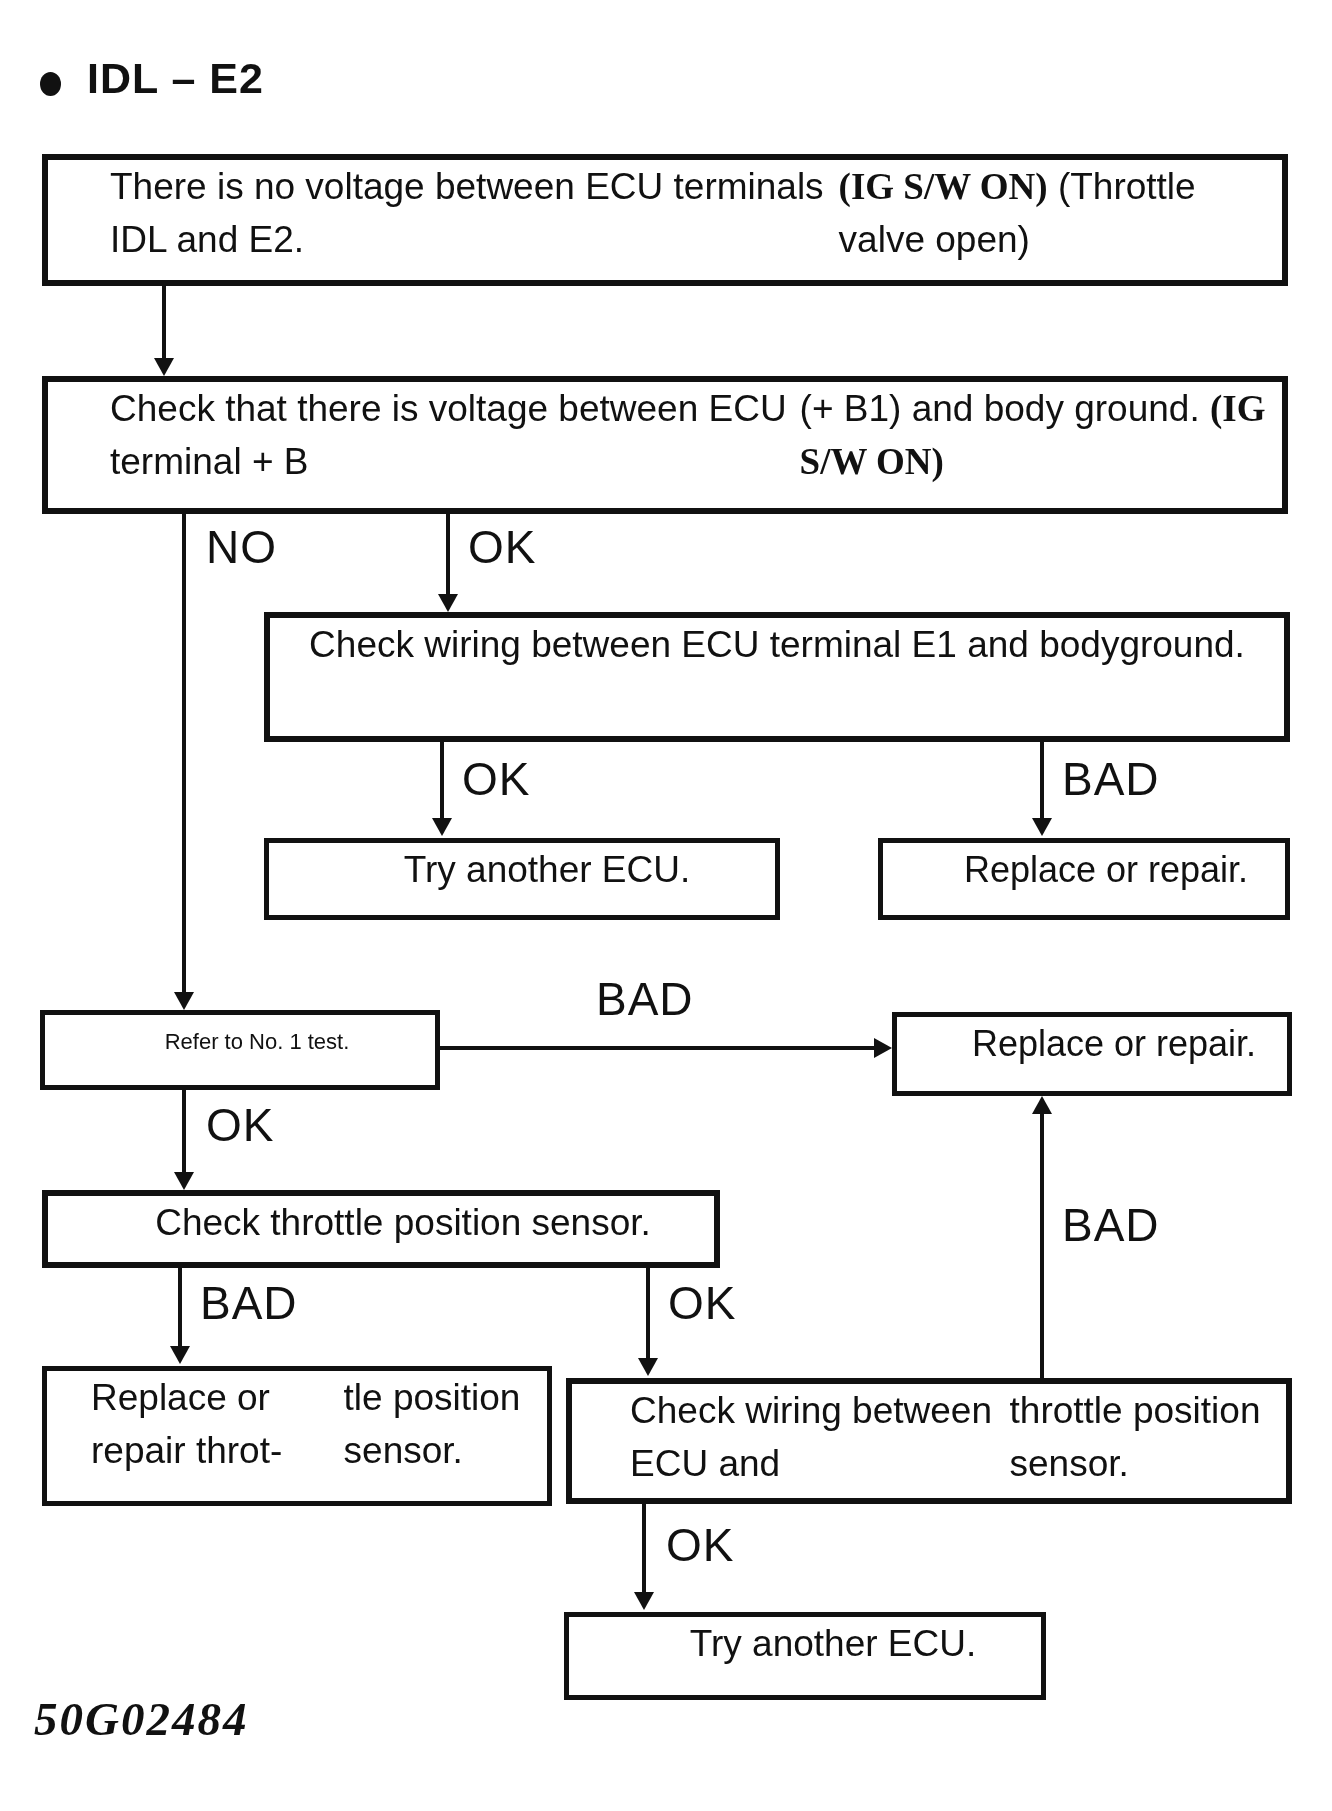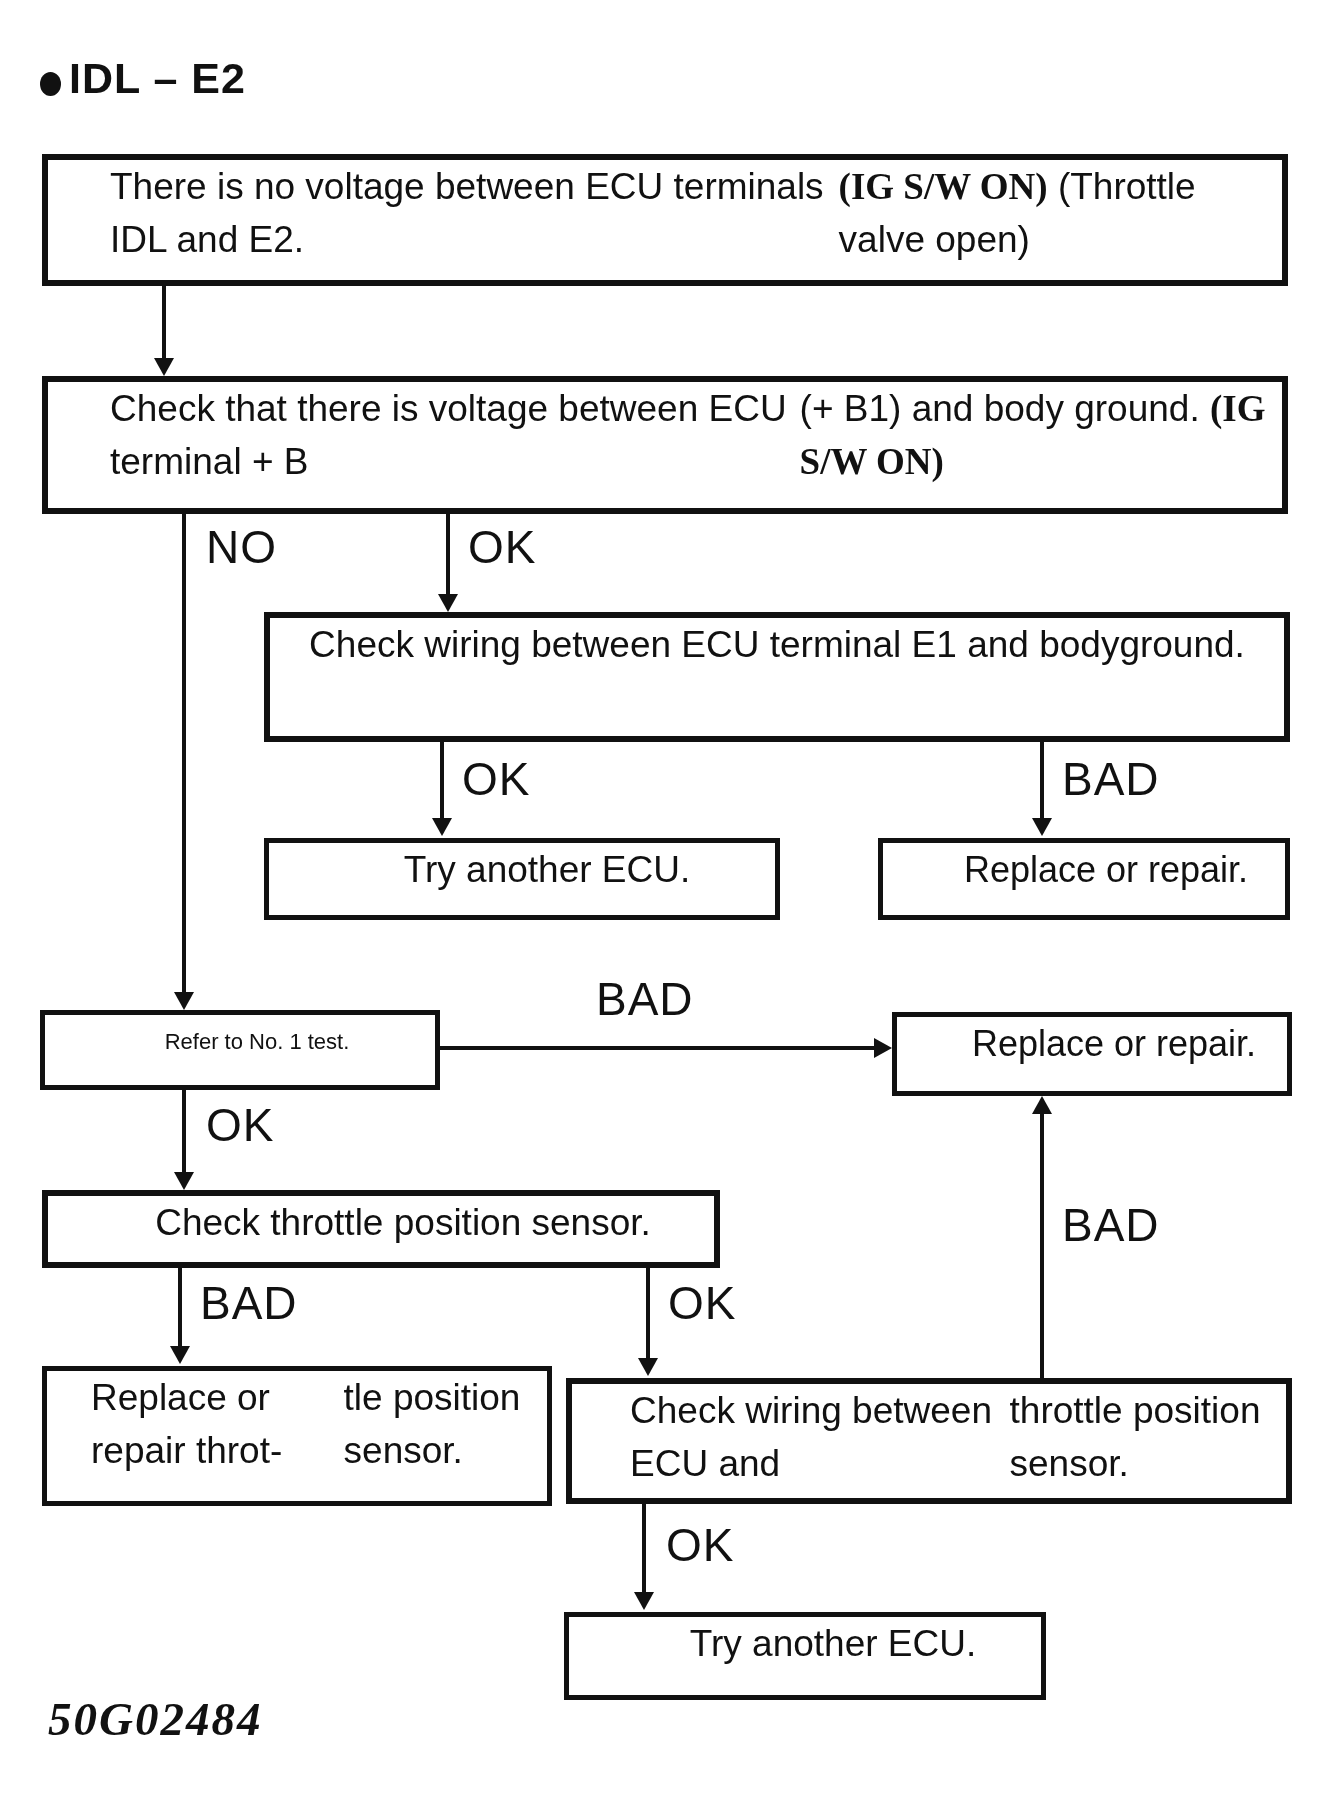--- a/index.html
+++ b/index.html
@@ -2,21 +2,21 @@
 <html><head>
 <meta charset="utf-8">
 <style>
   html,body{margin:0;padding:0;background:#ffffff;}
   #canvas{
     position:relative;width:1332px;height:1811px;background:#ffffff;
     font-family:"Liberation Sans", sans-serif;color:#111;overflow:hidden;
   }
   .abs{position:absolute;}
   
-  .title-row{left:40px;top:54px;display:flex;align-items:center;gap:8px;}
+  .title-row{left:40px;top:54px;display:flex;align-items:center;gap:26px;}
   .bullet{width:21px;height:24px;border-radius:50%;background:#111;margin-top:10px;}
   .title-text{font-size:43px;font-weight:700;letter-spacing:1px;}
   
   .node{
     border:6px solid #111;background:#fff;box-sizing:border-box;
     display:flex;flex-direction:row;justify-content:center;
     font-size:37px;line-height:53px;
   }
   .node .b{font-weight:700;font-family:Liberation Serif, serif;}
   
@@ -123,15 +123,15 @@
   <div class="abs elabel" style="left:1062px;top:1198px;">BAD</div>
 
   <div class="abs vline" style="left:642px;top:1504px;height:92px;"></div>
   <div class="abs ah-down" style="left:634px;top:1592px;"></div>
   <div class="abs elabel" style="left:666px;top:1518px;">OK</div>
 
   <div class="abs node" style="left:564px;top:1612px;width:482px;height:88px;border-width:5px;padding-left:56px;">
     <div>Try another ECU.</div>
   </div>
 
-  <div class="abs figcode" style="left:48px;top:1692px;">50G02484</div>
+  <div class="abs figcode" style="left:34px;top:1692px;">50G02484</div>
 
 </div>
 
 </body></html>

